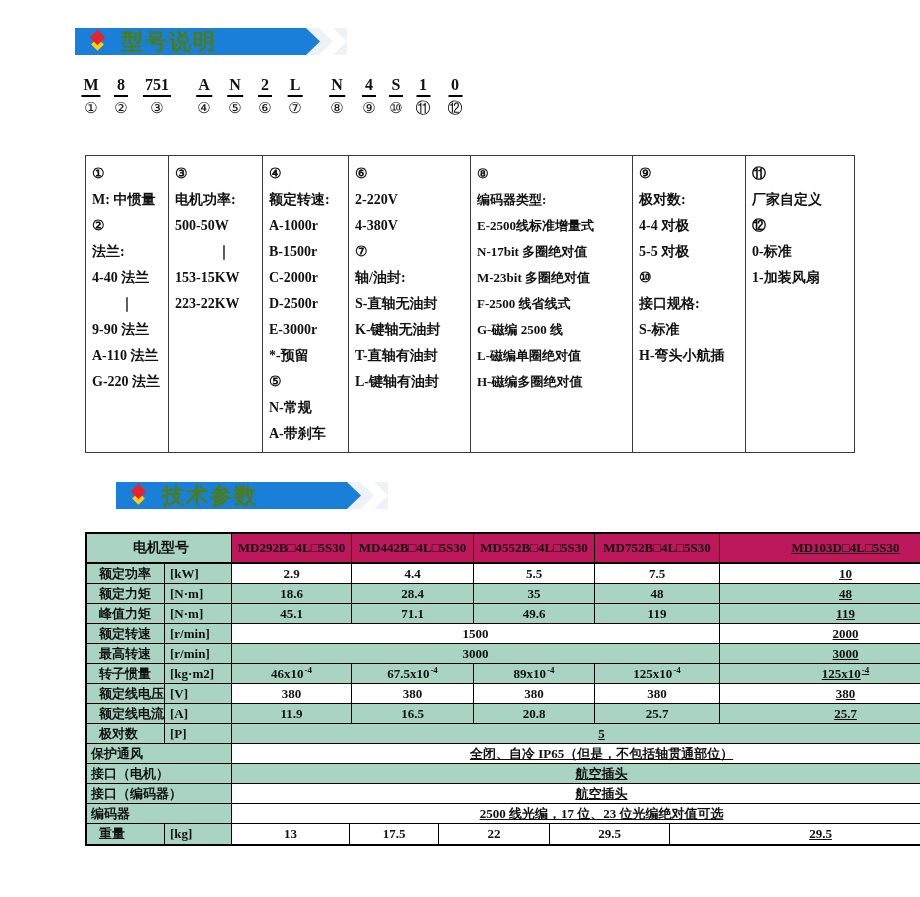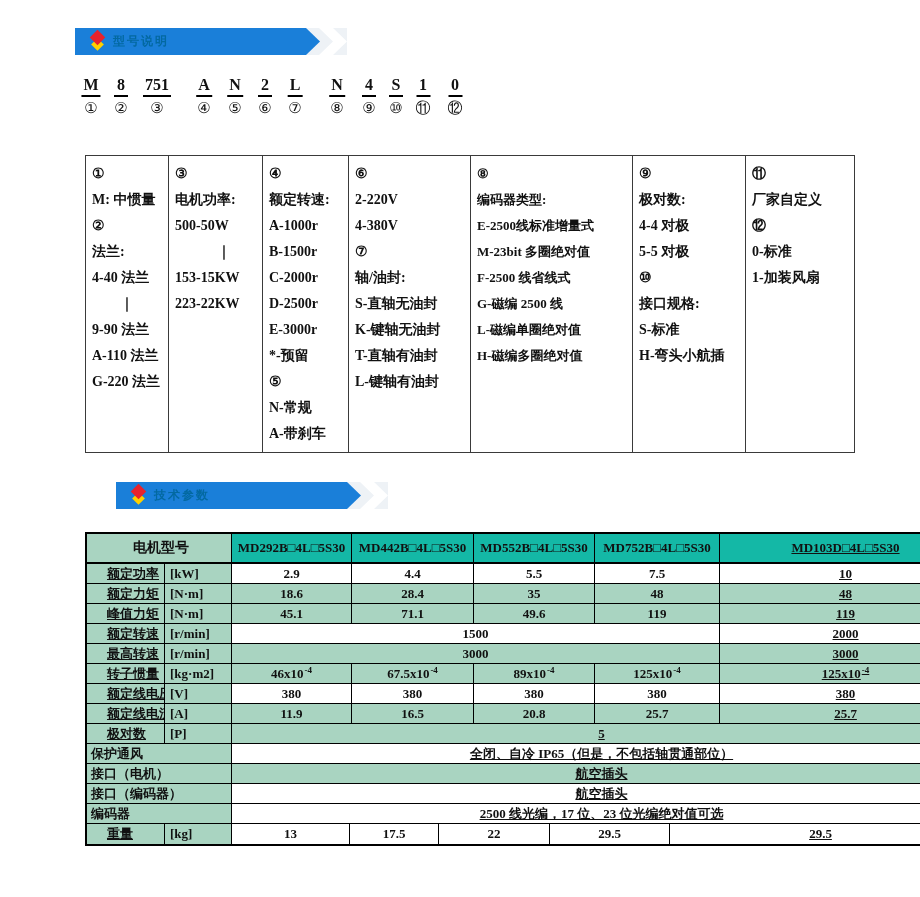--- a/index.html
+++ b/index.html
@@ -13,23 +13,23 @@
   .banner { position:absolute; left:75px; width:272px; height:27px; background:#eef2f6; }
   .banner .bar {
     position:absolute; left:0; top:0; width:245px; height:27px; background:#1a7fd9;
     clip-path:polygon(0 0, 231px 0, 245px 50%, 231px 100%, 0 100%);
   }
   .banner .chev {
     position:absolute; left:244px; top:0; width:28px; height:27px; background:#ffffff;
     clip-path:polygon(0 0, 14px 0, 28px 50%, 14px 100%, 0 100%, 14px 50%);
   }
   .banner .title {
-    position:absolute; left:38px; top:0; line-height:27px;
+    position:absolute; left:46px; top:0; line-height:27px;
     font-family:"Liberation Sans","DejaVu Sans",sans-serif;
-    font-size:12px; font-weight:bold; color:#0369a1; letter-spacing:2px;
+    font-size:22px; font-weight:bold; color:#4d7c0f; letter-spacing:2px;
   }
   .diamond { position:absolute; left:13px; top:2px; width:22px; height:23px; }
   .diamond .dy { position:absolute; left:5px; top:10px; width:9px; height:9px; background:#ffd100; transform:rotate(45deg); }
   .diamond .dr { position:absolute; left:4px; top:2px; width:11px; height:11px; background:#e8232d; transform:rotate(45deg); }
 
   
   .code-part { position:absolute; top:76px; transform:translateX(-50%); text-align:center; }
   .code-char {
     display:inline-block; font-size:16px; font-weight:bold;
     border-bottom:2px solid #000; padding:0 2px 1px; min-width:14px;
@@ -52,31 +52,31 @@
   
   .t2 { position:absolute; left:85px; top:532px; width:888px; border:2px solid #000; background:#fff; }
   .t2 .row { display:flex; height:20px; border-bottom:1px solid #000; }
   .t2 .row:last-child { border-bottom:none; }
   .t2 .row.hdr { height:30px; border-bottom:2px solid #000; }
   .t2 .cell {
     border-right:1px solid #000; display:flex; align-items:center; justify-content:center;
     font-size:13px; font-weight:bold; overflow:hidden; white-space:nowrap;
   }
   .t2 .cell:last-child { border-right:none;text-decoration:underline; }
-  .t2 .cl  { width:78px;  justify-content:flex-start; padding-left:20px;text-decoration:underline; }
+  .t2 .cl  { width:78px;  justify-content:flex-start; padding-left:12px; }
   .t2 .cu  { width:67px;  justify-content:flex-start; padding-left:5px; }
   .t2 .cl2 { width:145px; justify-content:flex-start; padding-left:4px; }
   .t2 .hdr .cl2 { justify-content:center; font-size:14px; }
   .t2 .v1 { width:120px; } .t2 .v2 { width:122px; } .t2 .v3 { width:121px; }
   .t2 .v4 { width:125px; } .t2 .v5 { flex:1; }
   .t2 .s4 { width:488px; } .t2 .s5 { flex:1; }
   .t2 .w1 { width:118px; } .t2 .w2 { width:89px; } .t2 .w3 { width:111px; }
   .t2 .w4 { width:120px; } .t2 .w5 { flex:1; }
   .g  { background:#a9d4c1; }
-  .tn { background:#14b8a6; }
+  .tn { background:#be185d; }
   .sup { font-size:9px; transform:translateY(-4px); margin-left:1px; }
 </style>
 </head>
 <body>
 
 <div id="page">
 
   <div class="banner" style="top:28px;">
     <div class="bar"></div>
     <div class="chev"></div>
@@ -143,20 +143,21 @@
       <div class="ln">轴/油封:</div>
       <div class="ln">S-直轴无油封</div>
       <div class="ln">K-键轴无油封</div>
       <div class="ln">T-直轴有油封</div>
       <div class="ln">L-键轴有油封</div>
     </div>
     <div class="col c4">
       <div class="ln">⑧</div>
       <div class="ln">编码器类型:</div>
       <div class="ln">E-2500线标准增量式</div>
+      <div class="ln">N-17bit 多圈绝对值</div>
       <div class="ln">M-23bit 多圈绝对值</div>
       <div class="ln">F-2500 线省线式</div>
       <div class="ln">G-磁编 2500 线</div>
       <div class="ln">L-磁编单圈绝对值</div>
       <div class="ln">H-磁编多圈绝对值</div>
     </div>
     <div class="col c5">
       <div class="ln">⑨</div>
       <div class="ln">极对数:</div>
       <div class="ln">4-4 对极</div>

